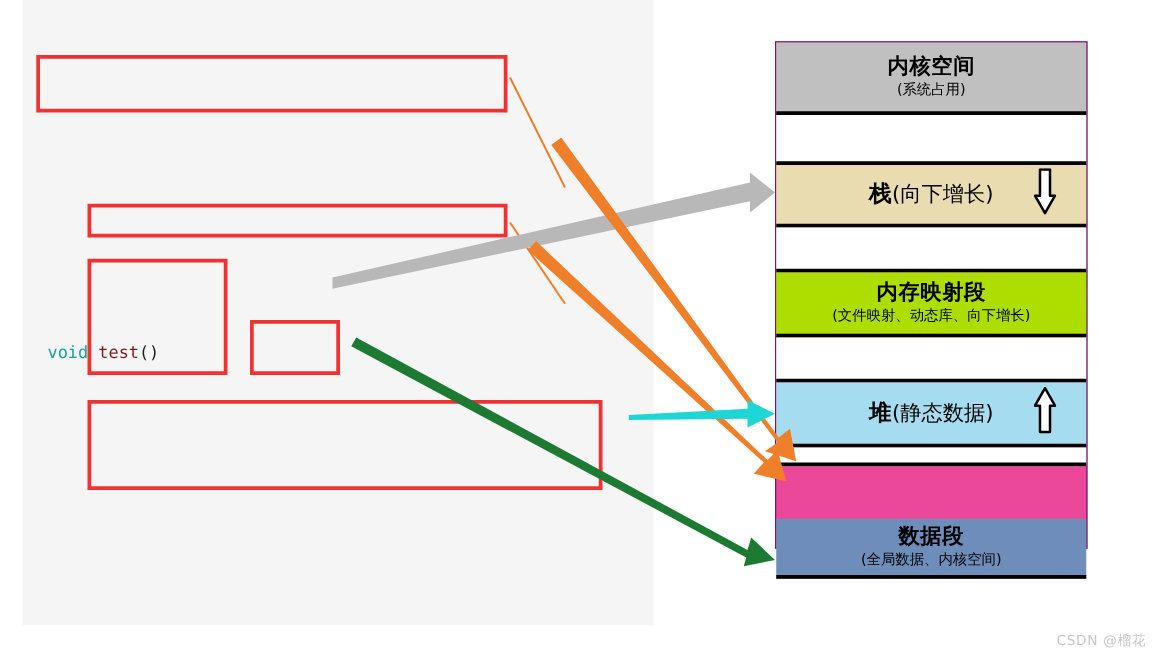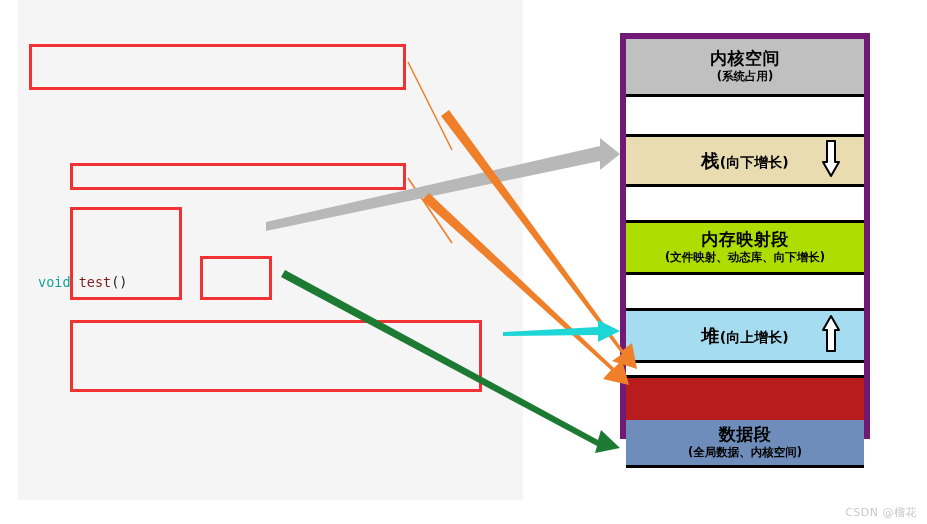--- a/index.html
+++ b/index.html
@@ -54,23 +54,23 @@
     pointer-events: none;
   }
 
   
   #memory-map {
     position: absolute;
     left: 620px;
     top: 33px;
     width: 250px;
     height: 406px;
-    border: 6px solid #701a75;
+    border: 1px solid #701a75;
     box-sizing: border-box;
-    background: #b91c1c;
+    background: #ec4899;
   }
   .mem-seg {
     position: absolute;
     left: 0;
     width: 100%;
     box-sizing: border-box;
     border-bottom: 3px solid #000000;
     display: flex;
     flex-direction: column;
     align-items: center;
@@ -81,33 +81,33 @@
   .seg-title {
     font-family: "DejaVu Sans", sans-serif;
     font-weight: bold;
     font-size: 17px;
     color: #000000;
     letter-spacing: 0.5px;
     line-height: 19px;
   }
   .seg-sub {
     font-family: "DejaVu Sans", sans-serif;
-    font-weight: bold;
+    font-weight: normal;
     font-size: 11.5px;
     color: #000000;
     line-height: 15px;
     margin-top: 1px;
   }
   .seg-inline {
     display: flex;
     align-items: baseline;
     justify-content: center;
   }
   .seg-inline .seg-title { font-size: 18px; }
-  .seg-inline .seg-sub { font-size: 14px; margin-top: 0; }
+  .seg-inline .seg-sub { font-size: 17px; margin-top: 0; }
   .grow-arrow {
     position: absolute;
     right: 24px;
     top: 50%;
     transform: translateY(-50%);
   }
 
   
   #connectors {
     position: absolute;
@@ -208,21 +208,21 @@
     <div class="mem-seg" style="top:184px; height:52px; background:#aedd00;">
       <div class="seg-title">内存映射段</div>
       <div class="seg-sub">(文件映射、动态库、向下增长)</div>
     </div>
 
     <div class="mem-seg gap" style="top:236px; height:36px; background:#ffffff;"></div>
 
     <div class="mem-seg" style="top:272px; height:52px; background:#a6dcef;">
       <div class="seg-inline">
         <span class="seg-title">堆</span>
-        <span class="seg-sub">(向上增长)</span>
+        <span class="seg-sub">(静态数据)</span>
       </div>
       <span class="grow-arrow">
         <svg width="18" height="38" viewBox="0 0 18 38">
           <polygon points="9,1 17,15 13,15 13,36 5,36 5,15 1,15" fill="#ffffff" stroke="#000000" stroke-width="2" stroke-linejoin="round"></polygon>
         </svg>
       </span>
     </div>
 
     <div class="mem-seg gap" style="top:324px; height:15px; background:#ffffff;"></div>
 

